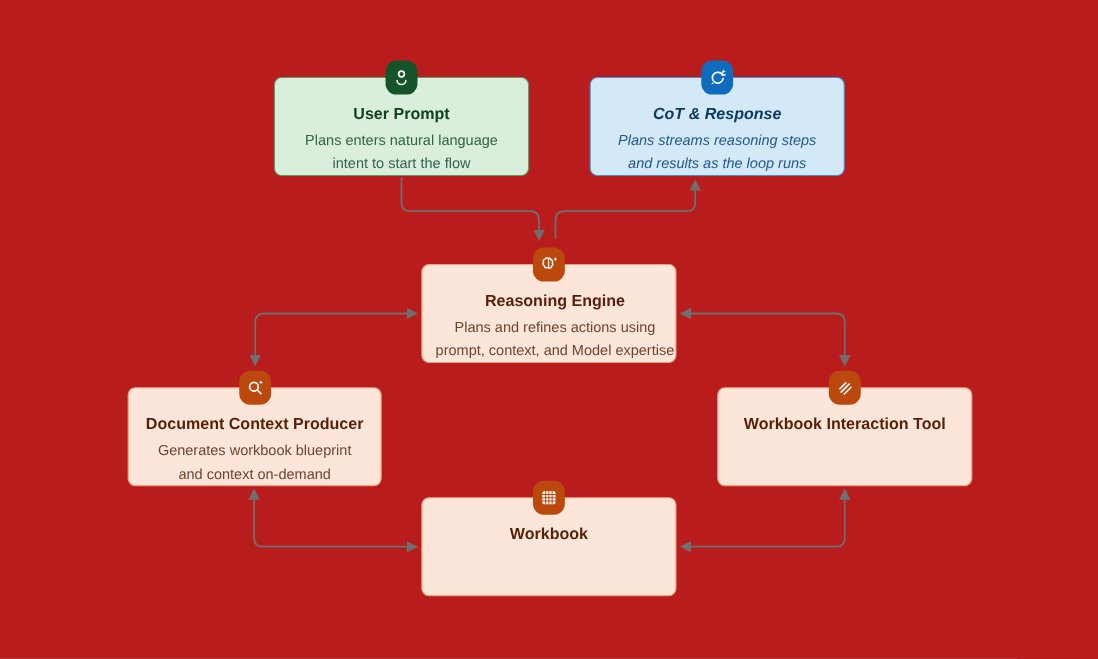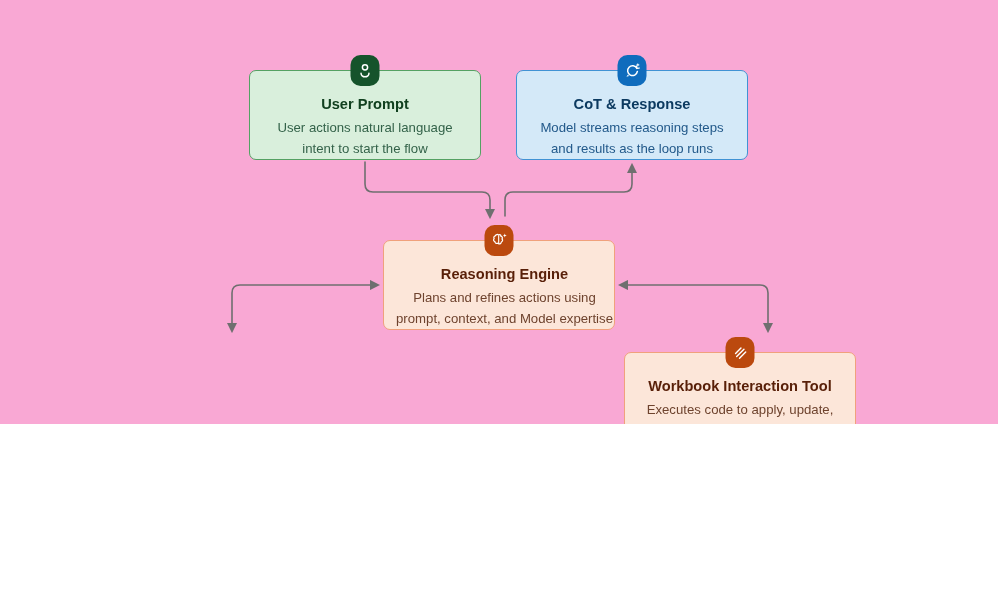--- a/index.html
+++ b/index.html
@@ -1,17 +1,17 @@
 <!DOCTYPE html>
 <html><head>
 <meta charset="utf-8">
 <style>
   html,body{margin:0;padding:0;background:#ffffff;}
   body{font-family:"Liberation Sans", sans-serif;}
-  .canvas{position:relative;width:998px;height:424px;background:#f9a8d4;overflow:hidden;}
+  .canvas{position:relative;width:998px;height:599px;background:#b91c1c;overflow:hidden;}
   .wires{position:absolute;left:0;top:0;pointer-events:none;}
   .node{position:absolute;box-sizing:border-box;border-radius:7px;border:1.5px solid;
         text-align:center;padding-top:17px;}
   .node .badge{position:absolute;top:-16px;left:50%;transform:translateX(-50%);
         width:29px;height:31px;border-radius:10px;display:flex;align-items:center;justify-content:center;}
   .node .title{font-size:14.6px;font-weight:bold;line-height:20px;margin:6px 0 3px 0;}
   .node .desc{font-size:13.2px;line-height:21px;white-space:pre;}
   .node.green{background:#d9efdc;border-color:#55a163;}
   .node.green .title{color:#11401f;}
   .node.green .desc{color:#336249;}
@@ -19,25 +19,25 @@
   .node.blue{background:#d4e9f8;border-color:#4193d4;}
   .node.blue .title{color:#0c3a60;}
   .node.blue .desc{color:#22598a;}
   .node.blue .badge{background:#0f6cbd;}
   .node.peach{background:#fce6d9;border-color:#f0a17c;}
   .node.peach .title{color:#581f08;}
   .node.peach .desc{color:#6e432e;}
   .node.peach .badge{background:#bb490e;}
   
   #n-user{left:249px;top:70px;width:232px;height:90px;}
-  #n-cot{left:516px;top:70px;width:232px;height:90px;}
+  #n-cot{left:536px;top:70px;width:232px;height:90px;font-style:italic;}
   #n-engine{left:383px;top:240px;width:232px;height:90px;padding-left:11px;}
   #n-doc{left:116px;top:352px;width:231px;height:90px;}
-  #n-tool{left:624px;top:352px;width:232px;height:90px;}
-  #n-wb{left:383px;top:452px;width:232px;height:90px;font-style:italic;}
+  #n-tool{left:652px;top:352px;width:232px;height:90px;}
+  #n-wb{left:383px;top:452px;width:232px;height:90px;}
   .badge svg{display:block;}
 </style>
 </head>
 <body>
 
 <div class="canvas">
 
   <svg class="wires" width="998" height="599" viewBox="0 0 998 599">
     <defs>
       <marker id="arr" viewBox="0 0 10 10" refX="7" refY="5" markerWidth="6.5" markerHeight="6.5" orient="auto-start-reverse">
@@ -55,65 +55,75 @@
   </svg>
 
   <div class="node green" id="n-user">
     <div class="badge">
       <svg width="19" height="19" viewBox="0 0 24 24">
         <circle cx="12" cy="8" r="3.3" stroke="#ffffff" stroke-width="1.9" fill="none"></circle>
         <path d="M7 15.6 a5 4.4 0 0 0 10 0" stroke="#ffffff" stroke-width="1.9" fill="none" stroke-linecap="round"></path>
       </svg>
     </div>
     <div class="title">User Prompt</div>
-    <div class="desc">User actions natural language
+    <div class="desc">Plans enters natural language
 intent to start the flow</div>
   </div>
 
   <div class="node blue" id="n-cot">
     <div class="badge">
       <svg width="19" height="19" viewBox="0 0 24 24">
         <path d="M18.2 9.4 A6.2 6.2 0 1 0 18.8 13.2" stroke="#ffffff" stroke-width="1.9" fill="none" stroke-linecap="round"></path>
         <path d="M18.2 9.4 L21 8.9 M18.2 9.4 L17.6 6.6" stroke="#ffffff" stroke-width="1.7" fill="none" stroke-linecap="round"></path>
         <path d="M6.7 17.4 L5 19.8 L8.4 19 Z" fill="#ffffff" stroke="none"></path>
         <path d="M19.4 2.4 l0.7 1.8 1.8 0.7 -1.8 0.7 -0.7 1.8 -0.7 -1.8 -1.8 -0.7 1.8 -0.7 Z" fill="#ffffff" stroke="none"></path>
       </svg>
     </div>
     <div class="title">CoT &amp; Response</div>
-    <div class="desc">Model streams reasoning steps
+    <div class="desc">Plans streams reasoning steps
 and results as the loop runs</div>
   </div>
 
   <div class="node peach" id="n-engine">
     <div class="badge">
       <svg width="19" height="19" viewBox="0 0 24 24">
         <path d="M11.6 5.2 c-1.2 -1.4 -3.7 -0.9 -4.2 0.9 c-1.8 0.2 -2.5 2.3 -1.5 3.5 c-1.3 1.2 -0.8 3.3 0.9 3.8 c0 1.9 2 2.9 3.6 2 l0.9 0.5 c1.6 0.9 3.6 -0.1 3.6 -2 c1.7 -0.5 2.2 -2.6 0.9 -3.8 c1 -1.2 0.3 -3.3 -1.5 -3.5 C14.8 4.8 12.8 4.1 11.6 5.2 Z" stroke="#ffffff" stroke-width="1.6" fill="none" stroke-linejoin="round"></path>
         <path d="M11.6 5.6 V16" stroke="#ffffff" stroke-width="1.4" fill="none"></path>
         <path d="M19.3 3.2 l0.7 1.8 1.8 0.7 -1.8 0.7 -0.7 1.8 -0.7 -1.8 -1.8 -0.7 1.8 -0.7 Z" fill="#ffffff" stroke="none"></path>
       </svg>
     </div>
     <div class="title">Reasoning Engine</div>
     <div class="desc">Plans and refines actions using
 prompt, context, and Model expertise</div>
   </div>
 
+  <div class="node peach" id="n-doc">
+    <div class="badge">
+      <svg width="19" height="19" viewBox="0 0 24 24">
+        <circle cx="10.6" cy="10.8" r="5" stroke="#ffffff" stroke-width="1.9" fill="none"></circle>
+        <path d="M14.4 14.6 L18.6 18.8" stroke="#ffffff" stroke-width="1.9" stroke-linecap="round"></path>
+        <path d="M18.6 3.4 l0.7 1.8 1.8 0.7 -1.8 0.7 -0.7 1.8 -0.7 -1.8 -1.8 -0.7 1.8 -0.7 Z" fill="#ffffff" stroke="none"></path>
+      </svg>
+    </div>
+    <div class="title">Document Context Producer</div>
+    <div class="desc">Generates workbook blueprint
+and context on-demand</div>
+  </div>
 
   <div class="node peach" id="n-tool">
     <div class="badge">
       <svg width="19" height="19" viewBox="0 0 24 24">
         <g stroke="#ffffff" stroke-width="1.8" fill="none" stroke-linecap="round">
           <path d="M6.4 13.2 L13.2 6.4"></path>
           <path d="M7.8 17 L17 7.8"></path>
           <path d="M11.4 19.2 L19.2 11.4"></path>
         </g>
       </svg>
     </div>
     <div class="title">Workbook Interaction Tool</div>
-    <div class="desc">Executes code to apply, update,
-and verify changes</div>
   </div>
 
   <div class="node peach" id="n-wb">
     <div class="badge">
       <svg width="19" height="19" viewBox="0 0 24 24">
         <rect x="4.5" y="4.5" width="15" height="15" rx="2" fill="#ffffff" stroke="none"></rect>
         <g stroke="#bb490e" stroke-width="1.2" fill="none">
           <path d="M8.3 4.5 V19.5 M12 4.5 V19.5 M15.7 4.5 V19.5"></path>
           <path d="M4.5 8.3 H19.5 M4.5 12 H19.5 M4.5 15.7 H19.5"></path>
         </g>

